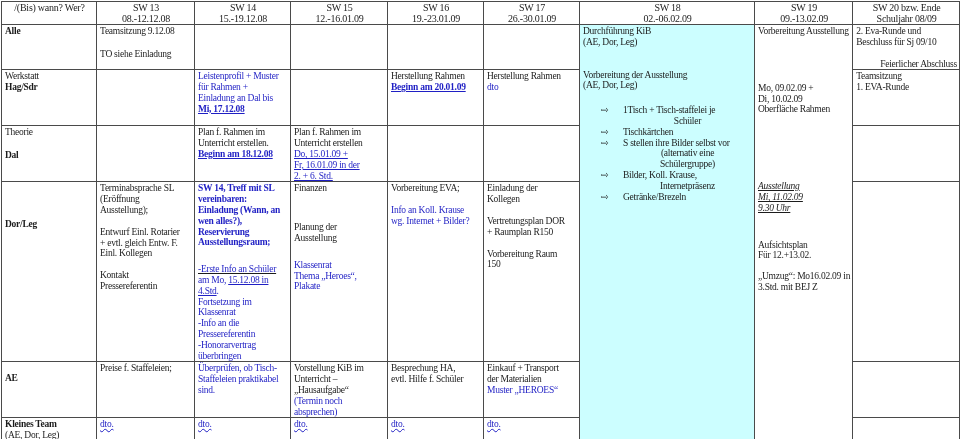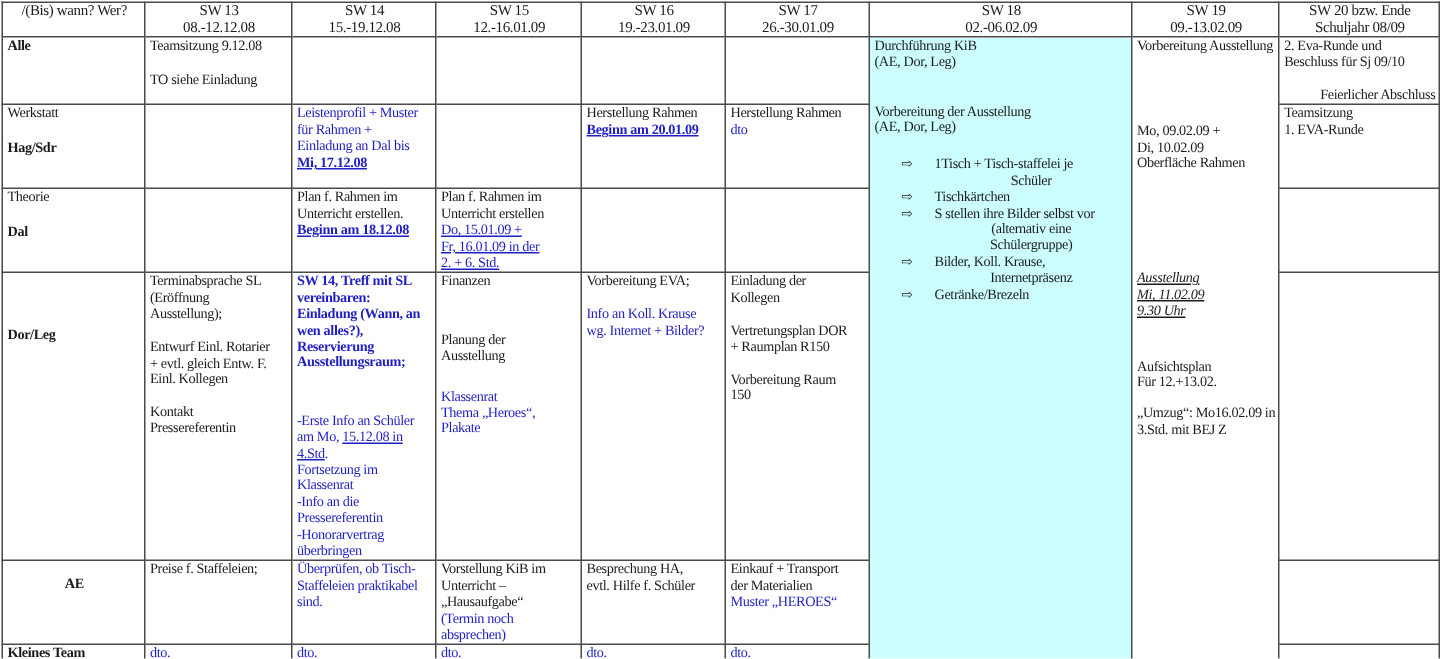--- a/index.html
+++ b/index.html
@@ -132,21 +132,21 @@
         </td>
         <td>
           <div class="para"><span>2. Eva-Runde und</span></div>
           <div class="para"><span>Beschluss für Sj 09/10</span></div>
           <div class="para" style="margin-top: 11px; margin-left: 24px;"><span>Feierlicher Abschluss</span></div>
         </td>
       </tr>
       <tr style="height: 56px;">
         <td class="label">
           <div class="para"><span>Werkstatt</span></div>
-          <div class="para" style="margin-top: 12px;"><span class="b">Hag/Sdr</span></div>
+          <div class="para" style="margin-top: 0;"><span class="b">Hag/Sdr</span></div>
         </td>
         <td></td>
         <td>
           <div class="para"><span class="blue">Leistenprofil + Muster</span></div>
           <div class="para"><span class="blue">für Rahmen +</span></div>
           <div class="para"><span class="blue">Einladung an Dal bis</span></div>
           <div class="para"><span class="blue b u">Mi, 17.12.08</span></div>
         </td>
         <td></td>
         <td>
@@ -198,21 +198,21 @@
           <div class="para" style="margin-top: 11px;"><span>Kontakt</span></div>
           <div class="para"><span>Pressereferentin</span></div>
         </td>
         <td>
           <div class="para"><span class="blue b">SW 14, Treff mit SL</span></div>
           <div class="para"><span class="blue b">vereinbaren:</span></div>
           <div class="para"><span class="blue b">Einladung (Wann, an</span></div>
           <div class="para"><span class="blue b">wen alles?),</span></div>
           <div class="para"><span class="blue b">Reservierung</span></div>
           <div class="para"><span class="blue b">Ausstellungsraum;</span></div>
-          <div class="para" style="margin-top: 28px;"><span class="blue">-Erste Info an Schüler</span></div>
+          <div class="para" style="margin-top: 16px; text-decoration: underline;"><span class="blue">-Erste Info an Schüler</span></div>
           <div class="para"><span class="blue">am Mo, </span><span class="blue u">15.12.08 in</span></div>
           <div class="para"><span class="blue u">4.Std</span><span class="blue">.</span></div>
           <div class="para"><span class="blue">Fortsetzung im</span></div>
           <div class="para"><span class="blue">Klassenrat</span></div>
           <div class="para"><span class="blue">-Info an die</span></div>
           <div class="para"><span class="blue">Pressereferentin</span></div>
           <div class="para"><span class="blue">-Honorarvertrag</span></div>
           <div class="para"><span class="blue">überbringen</span></div>
         </td>
         <td>
@@ -233,21 +233,21 @@
           <div class="para"><span>Kollegen</span></div>
           <div class="para" style="margin-top: 11px;"><span>Vertretungsplan DOR</span></div>
           <div class="para"><span>+ Raumplan R150</span></div>
           <div class="para" style="margin-top: 11px;"><span>Vorbereitung Raum</span></div>
           <div class="para"><span>150</span></div>
         </td>
         <td></td>
       </tr>
       <tr style="height: 53px;">
         <td class="label">
-          <div class="para" style="margin-top: 10px; text-align: center;"><span class="b">AE</span></div>
+          <div class="para" style="margin-top: 10px;"><span class="b">AE</span></div>
         </td>
         <td>
           <div class="para"><span>Preise f. Staffeleien;</span></div>
         </td>
         <td>
           <div class="para"><span class="blue">Überprüfen, ob Tisch-</span></div>
           <div class="para"><span class="blue">Staffeleien praktikabel</span></div>
           <div class="para"><span class="blue">sind.</span></div>
         </td>
         <td>

